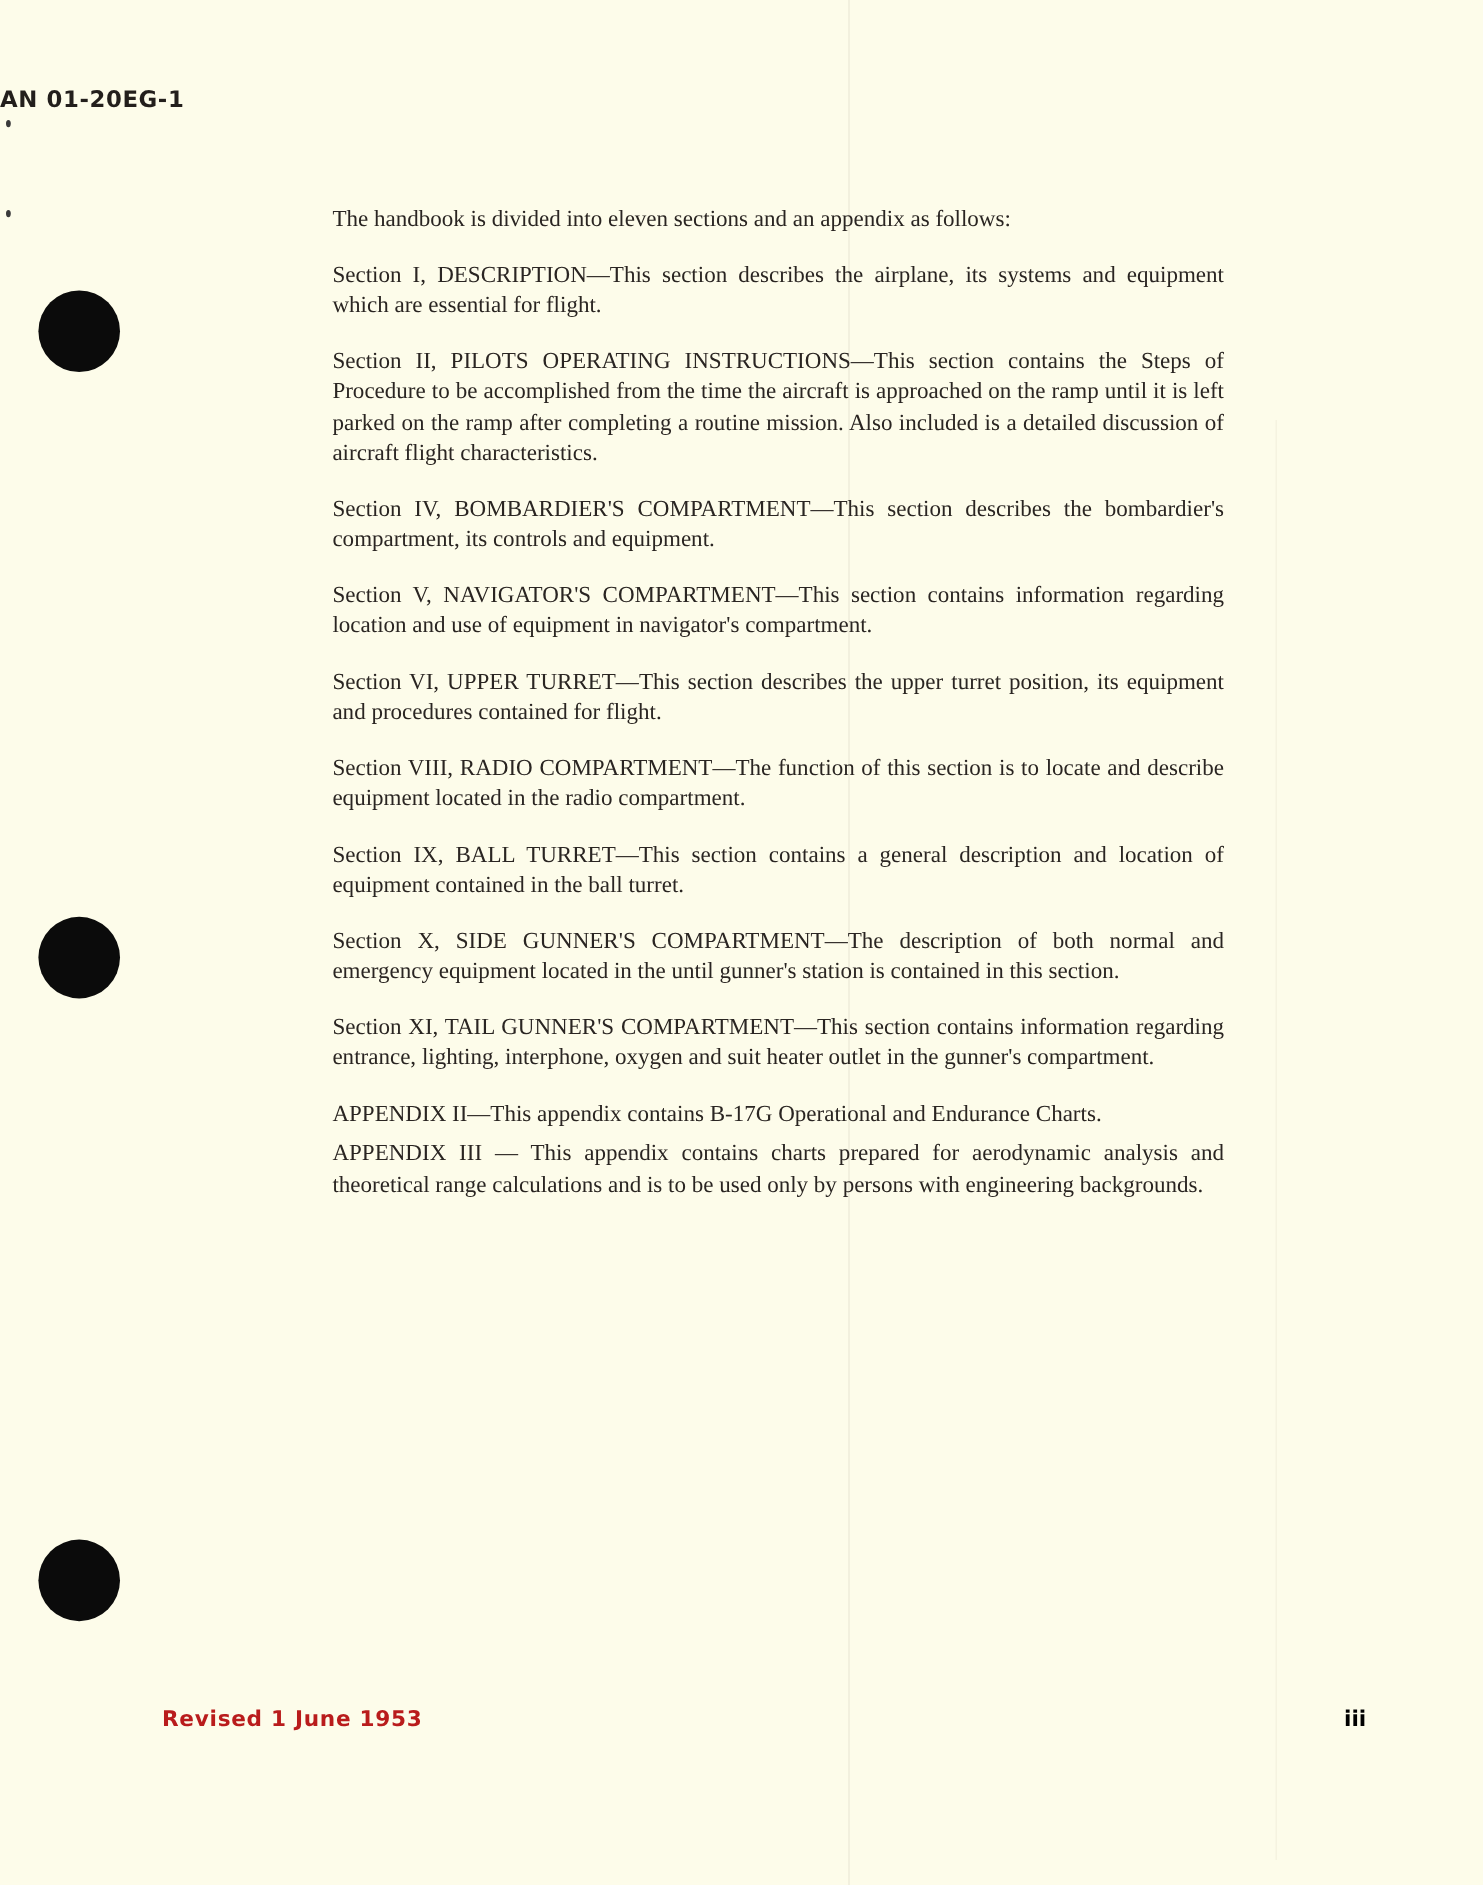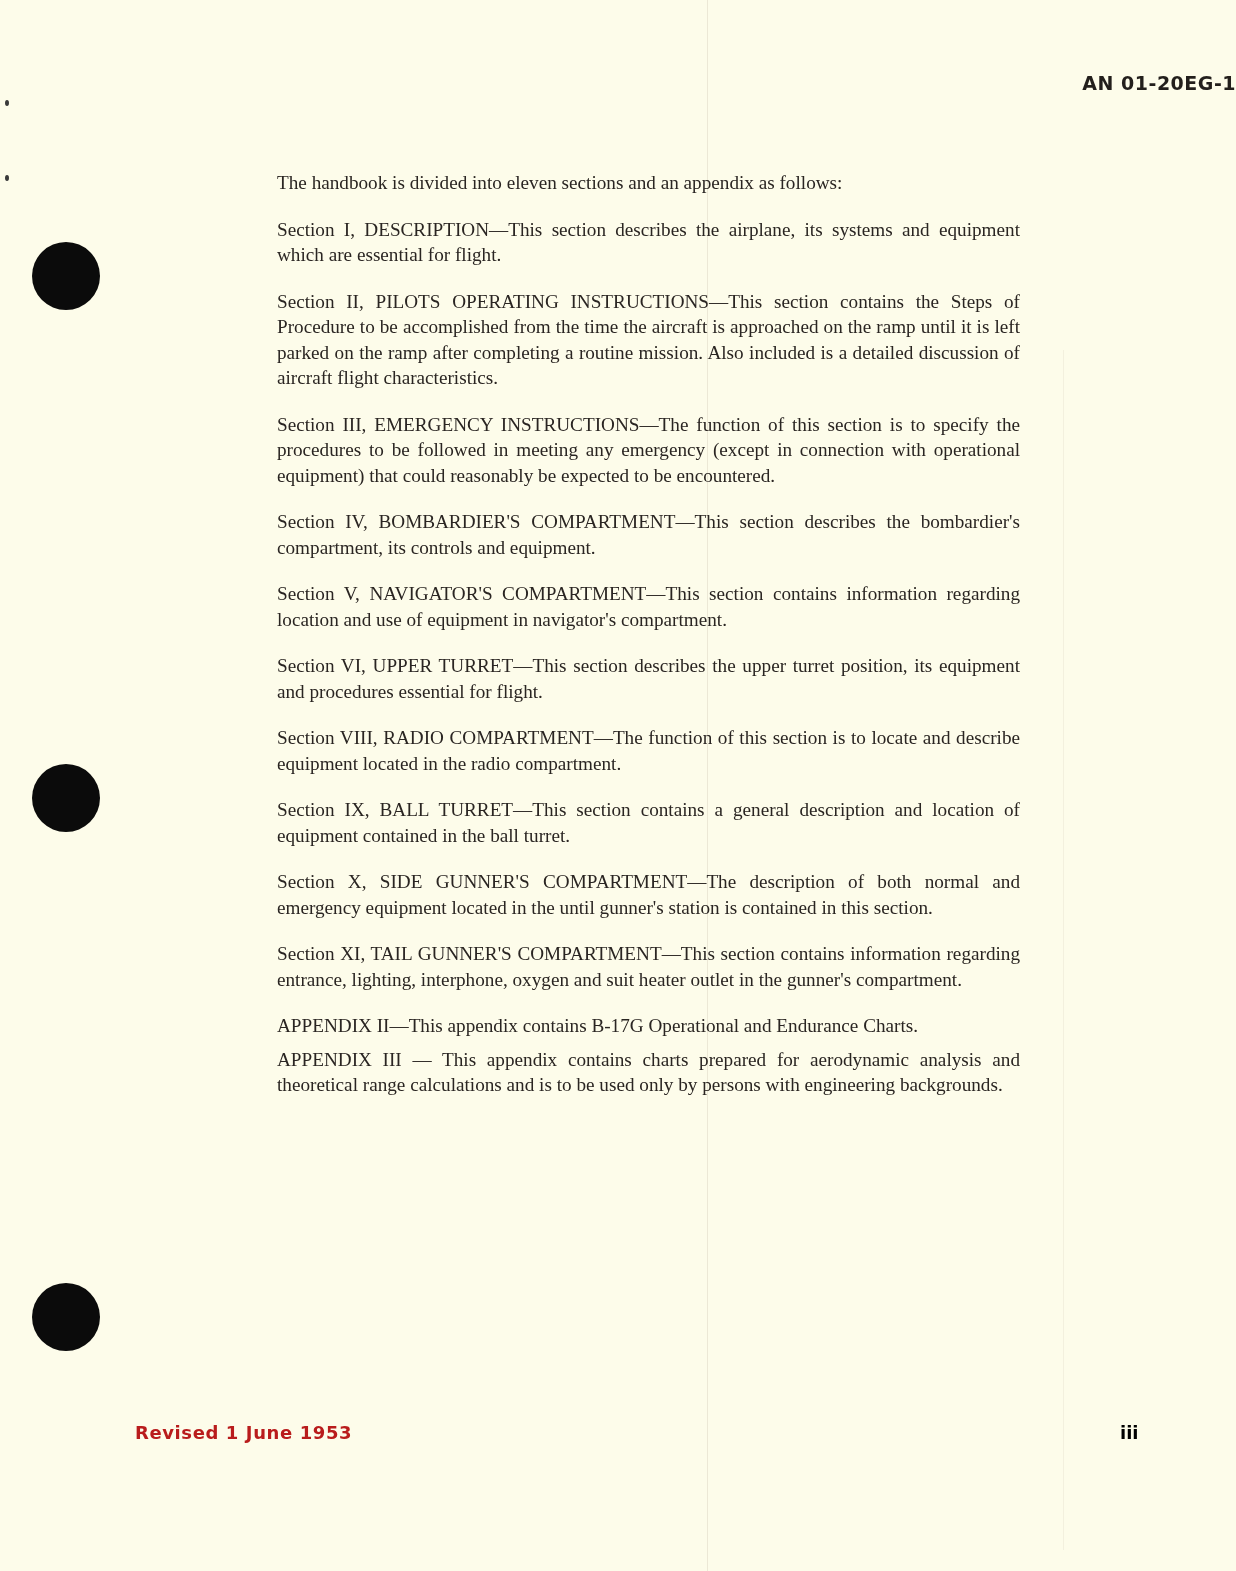--- a/index.html
+++ b/index.html
@@ -29,21 +29,21 @@
       top: 350px;
       width: 1px;
       height: 1200px;
       background: #f3f0de;
     }
     .header-code {
       position: absolute;
       top: 72px;
       left: 0;
       width: 1236px;
-      text-align: right;
+      text-align: left;
       font-family: "DejaVu Sans", "Liberation Sans", sans-serif;
       font-weight: bold;
       font-size: 19px;
       letter-spacing: 0.5px;
       color: #231f1c;
     }
     .punch-hole {
       position: absolute;
       left: 32px;
       width: 68px;
@@ -105,24 +105,23 @@
 <div class="punch-hole" style="top:242px;"></div>
 <div class="punch-hole" style="top:764px;"></div>
 <div class="punch-hole" style="top:1283px;"></div>
 
 <div class="header-code">AN 01-20EG-1</div>
 
 <div class="content">
   <p class="intro">The handbook is divided into eleven sections and an appendix as follows:</p>
   <p class="entry">Section I, DESCRIPTION—This section describes the airplane, its systems and equipment which are essential for flight.</p>
   <p class="entry">Section II, PILOTS OPERATING INSTRUCTIONS—This section contains the Steps of Procedure to be accomplished from the time the aircraft is approached on the ramp until it is left parked on the ramp after completing a routine mission. Also included is a detailed discussion of aircraft flight characteristics.</p>
-  <p class="entry">Section III, EMERGENCY INSTRUCTIONS—The function of this section is to specify the procedures to be followed in meeting any emergency (except in connection with operational equipment) that could reasonably be expected to be encountered.</p>
   <p class="entry">Section IV, BOMBARDIER'S COMPARTMENT—This section describes the bombardier's compartment, its controls and equipment.</p>
   <p class="entry">Section V, NAVIGATOR'S COMPARTMENT—This section contains information regarding location and use of equipment in navigator's compartment.</p>
-  <p class="entry">Section VI, UPPER TURRET—This section describes the upper turret position, its equipment and procedures essential for flight.</p>
+  <p class="entry">Section VI, UPPER TURRET—This section describes the upper turret position, its equipment and procedures contained for flight.</p>
   <p class="entry">Section VIII, RADIO COMPARTMENT—The function of this section is to locate and describe equipment located in the radio compartment.</p>
   <p class="entry">Section IX, BALL TURRET—This section contains a general description and location of equipment contained in the ball turret.</p>
   <p class="entry">Section X, SIDE GUNNER'S COMPARTMENT—The description of both normal and emergency equipment located in the until gunner's station is contained in this section.</p>
   <p class="entry">Section XI, TAIL GUNNER'S COMPARTMENT—This section contains information regarding entrance, lighting, interphone, oxygen and suit heater outlet in the gunner's compartment.</p>
   <p class="entry tight">APPENDIX II—This appendix contains B-17G Operational and Endurance Charts.</p>
   <p class="entry">APPENDIX III — This appendix contains charts prepared for aerodynamic analysis and theoretical range calculations and is to be used only by persons with engineering backgrounds.</p>
 </div>
 
 <div class="footer-left">Revised 1 June 1953</div>
 <div class="footer-right">iii</div>

